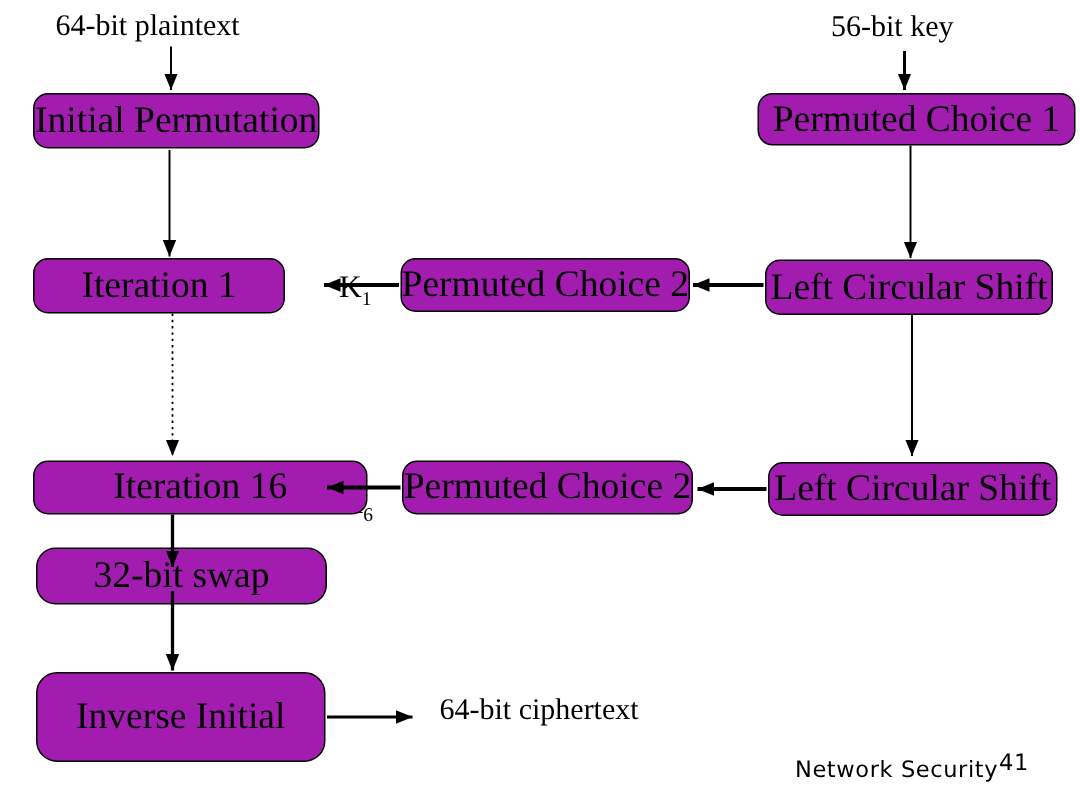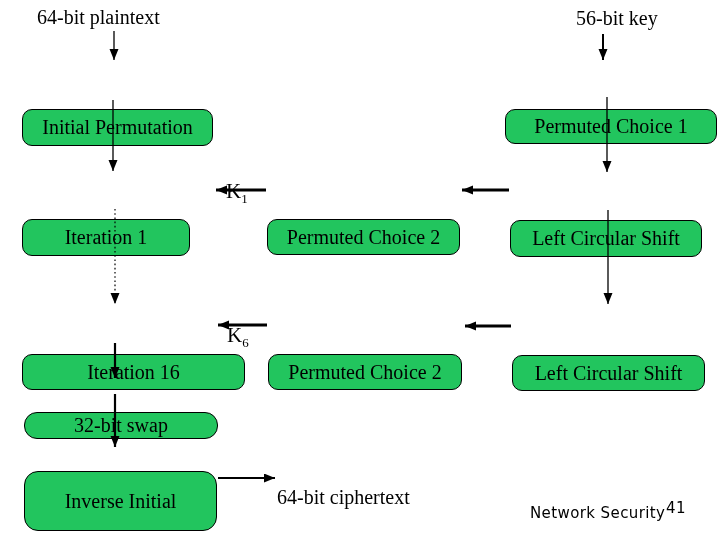--- a/index.html
+++ b/index.html
@@ -11,46 +11,45 @@
     color: #000000;
     font-family: "Liberation Serif", serif;
     overflow: hidden;
     border-radius: 20px;
   }
   .box {
     position: absolute;
     box-sizing: border-box;
     border: 1.5px solid #000;
     border-radius: 10px;
-    background: #22c55e;
+    background: #a21caf;
     display: flex;
     align-items: center;
     justify-content: center;
-    font-size: 20px;
+    font-size: 25px;
     text-align: center;
     white-space: nowrap;
-    margin-top: 47px;
   }
   .box-initial-permutation       { left: 22px;  top: 62px;  width: 191px; height: 37px; }
   .box-permuted-choice-1         { left: 505px; top: 62px;  width: 212px; height: 35px; }
   .box-iteration-1               { left: 22px;  top: 172px; width: 168px; height: 37px; }
   .box-permuted-choice-2-top     { left: 267px; top: 172px; width: 193px; height: 36px; }
   .box-left-circular-shift-top   { left: 510px; top: 173px; width: 192px; height: 37px; }
   .box-iteration-16              { left: 22px;  top: 307px; width: 223px; height: 36px; }
   .box-permuted-choice-2-bottom  { left: 268px; top: 307px; width: 194px; height: 36px; }
   .box-left-circular-shift-bottom{ left: 512px; top: 308px; width: 193px; height: 36px; }
-  .box-32-bit-swap               { left: 24px;  top: 365px; width: 194px; height: 27px; border-radius: 13px; }
+  .box-32-bit-swap               { left: 24px;  top: 365px; width: 194px; height: 38px; border-radius: 13px; }
   .box-inverse-initial-permutation {
-    left: 24px; top: 424px; width: 193px; height: 60px;
+    left: 24px; top: 448px; width: 193px; height: 60px;
     border-radius: 14px; flex-direction: column; line-height: 26px;
   }
   .free-label { position: absolute; font-size: 20px; line-height: 1.1; white-space: nowrap; }
   .plaintext-label  { left: 37px;  top: 6px;  }
-  .key-label        { left: 576px; top: 7px;  }
-  .ciphertext-label { left: 277px; top: 462px; margin-top: 24px; }
+  .key-label        { left: 554px; top: 7px;  }
+  .ciphertext-label { left: 293px; top: 462px; }
   .k-label { position: absolute; font-size: 21px; line-height: 1; white-space: nowrap; margin-top: 28px; }
   .k-label .sub { font-size: 13px; vertical-align: -5px; }
   .k1-label  { left: 226px; top: 153px; }
   .k16-label { left: 227px; top: 297px; }
   .footer-label {
     position: absolute;
     font-family: "DejaVu Sans", sans-serif;
     font-size: 15px;
     letter-spacing: 0.4px;
     line-height: 1.1;

